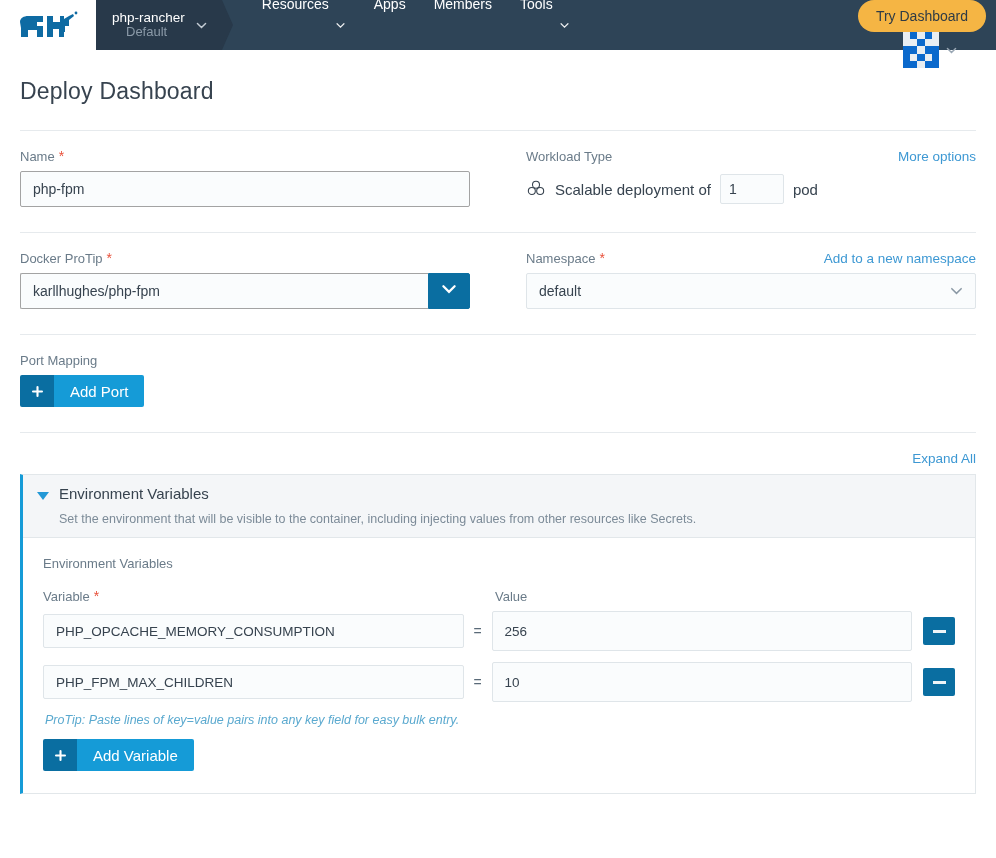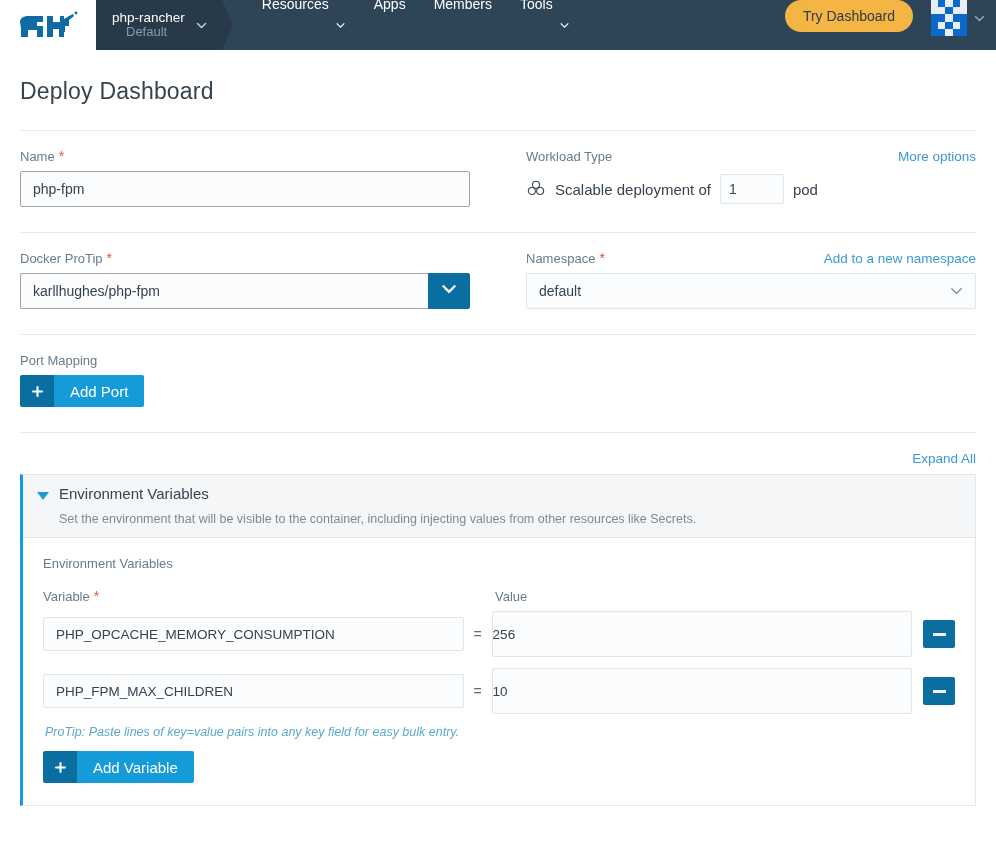--- a/index.html
+++ b/index.html
@@ -79,23 +79,24 @@
     display: flex;
     gap: 6px;
     cursor: pointer;
     height: 58px;
     white-space: nowrap;
   }
   .nav-caret { display: flex; align-items: center; opacity: .9; }
 
   .nav-right {
     display: flex;
-    align-items: flex-start;
+    align-items: center;
     gap: 0;
     padding-right: 10px;
+    flex-direction: column;
   }
   .try-dash {
     background: #f5b544;
     color: #2f3b45;
     border: none;
     border-radius: 16px;
     font-size: 14px;
     font-family: "Liberation Sans", sans-serif;
     padding: 8px 18px;
     cursor: pointer;
@@ -345,25 +346,25 @@
   }
   .ev-eq {
     width: 28px;
     text-align: center;
     color: #5a6a78;
     font-size: 14px;
     flex: 0 0 28px;
   }
   .ev-val {
     width: 424px;
-    height: 46px;
+    height: 40px;
     border: 1px solid #dfe5e9;
     background: #fafcfd;
     border-radius: 2px;
-    padding: 0 0;
+    padding: 0 12px;
     font-size: 13.5px;
     color: #37434f;
     font-family: "Liberation Sans", sans-serif;
     outline: none;
   }
   .ev-minus {
     width: 32px; height: 28px;
     background: #0a6ea1;
     border: none;
     border-radius: 2px;

